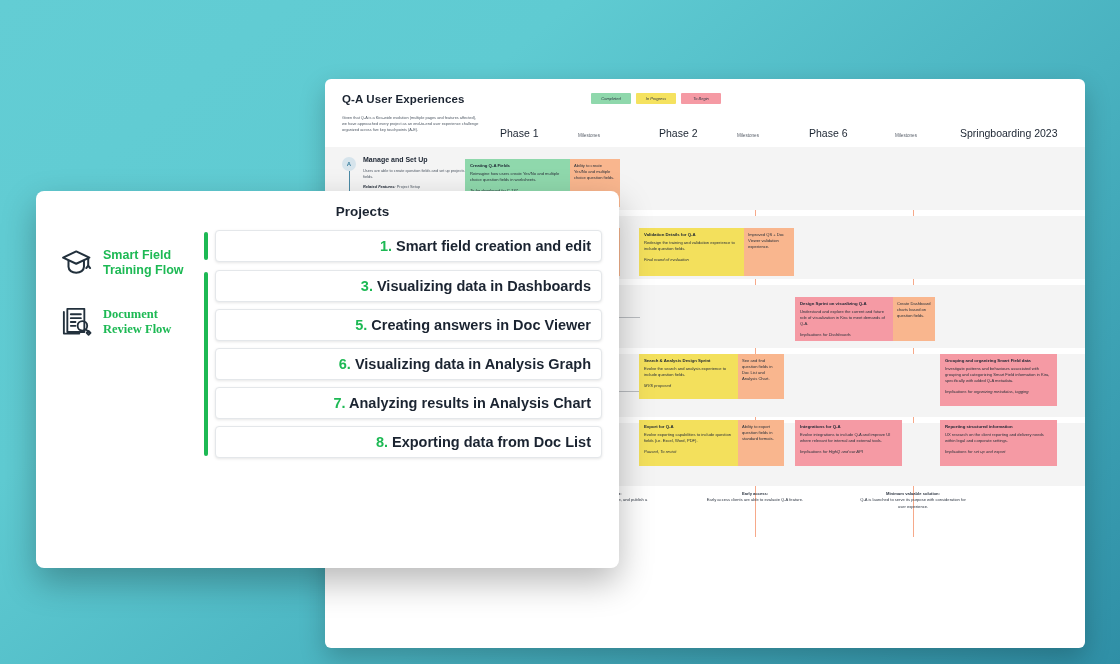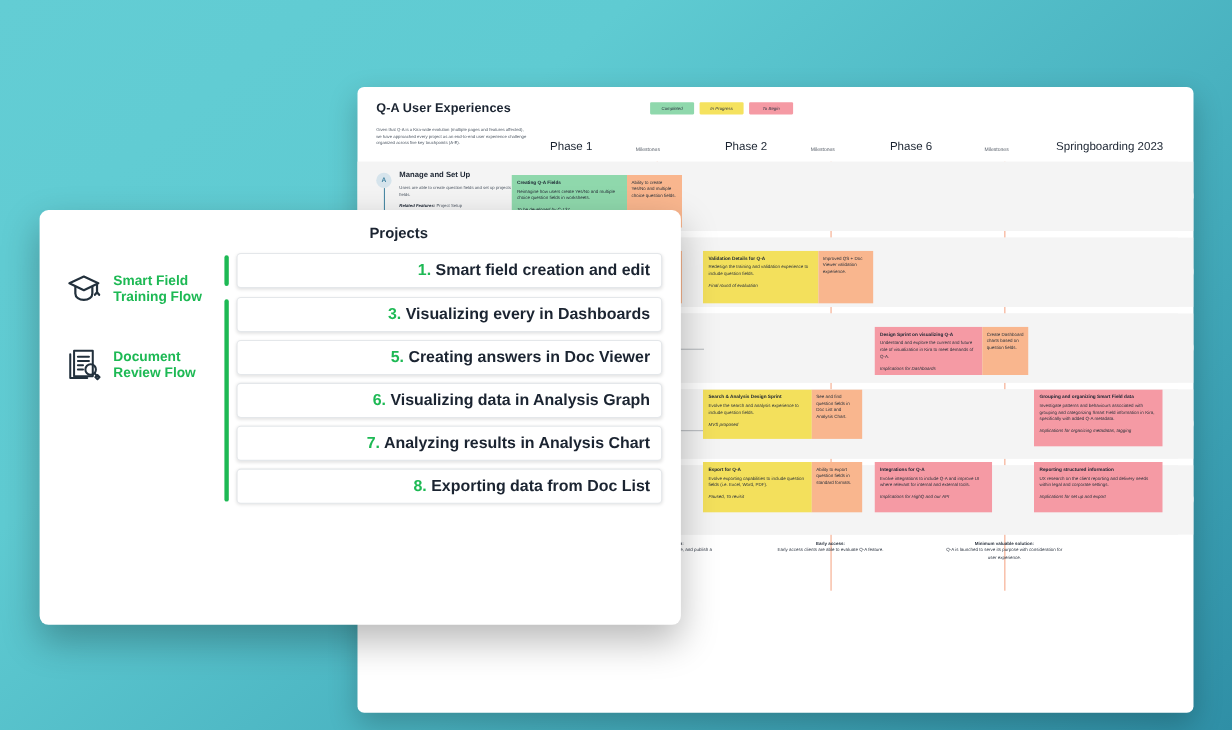--- a/index.html
+++ b/index.html
@@ -123,21 +123,21 @@
     padding: 13px 17px 0 17px;
   }
   .projects-title {
     text-align: center; font-size: 13.5px; font-weight: bold; color: #1b2431;
     margin-left: 70px; margin-bottom: 11px;
   }
   .pj-body { display: flex; }
   .pj-left { width: 151px; flex: 0 0 151px; padding-left: 7px; }
   .flow { display: flex; align-items: center; gap: 9px; }
   .flow-1 { margin-top: 16px; }
-  .flow-2 { margin-top: 35px; }
+  .flow-2 { margin-top: 25px; font-family: Liberation Serif, serif; }
   .flow-icon { width: 34px; height: 34px; flex: 0 0 34px; color: #22303c; }
   .flow-icon svg { width: 100%; height: 100%; display: block; }
   .flow-label { font-size: 12.5px; font-weight: bold; color: #1db954; line-height: 1.2; }
   .pj-right { flex: 1; position: relative; text-align: right; }
   .grp { position: relative; padding-left: 11px; margin-bottom: 8px; }
   .grp::before {
     content: ""; position: absolute; left: 0; top: 2px; bottom: 2px;
     width: 4px; background: #1db954; border-radius: 2px;
   }
   .pitem {
@@ -360,21 +360,21 @@
       <div class="grp">
         <div class="pitem">
           <span class="num">1.</span>
           <span>Smart field creation and edit</span>
         </div>
       </div>
 
       <div class="grp">
         <div class="pitem">
           <span class="num">3.</span>
-          <span>Visualizing every in Dashboards</span>
+          <span>Visualizing data in Dashboards</span>
         </div>
         <div class="pitem">
           <span class="num">5.</span>
           <span>Creating answers in Doc Viewer</span>
         </div>
         <div class="pitem">
           <span class="num">6.</span>
           <span>Visualizing data in Analysis Graph</span>
         </div>
         <div class="pitem">

